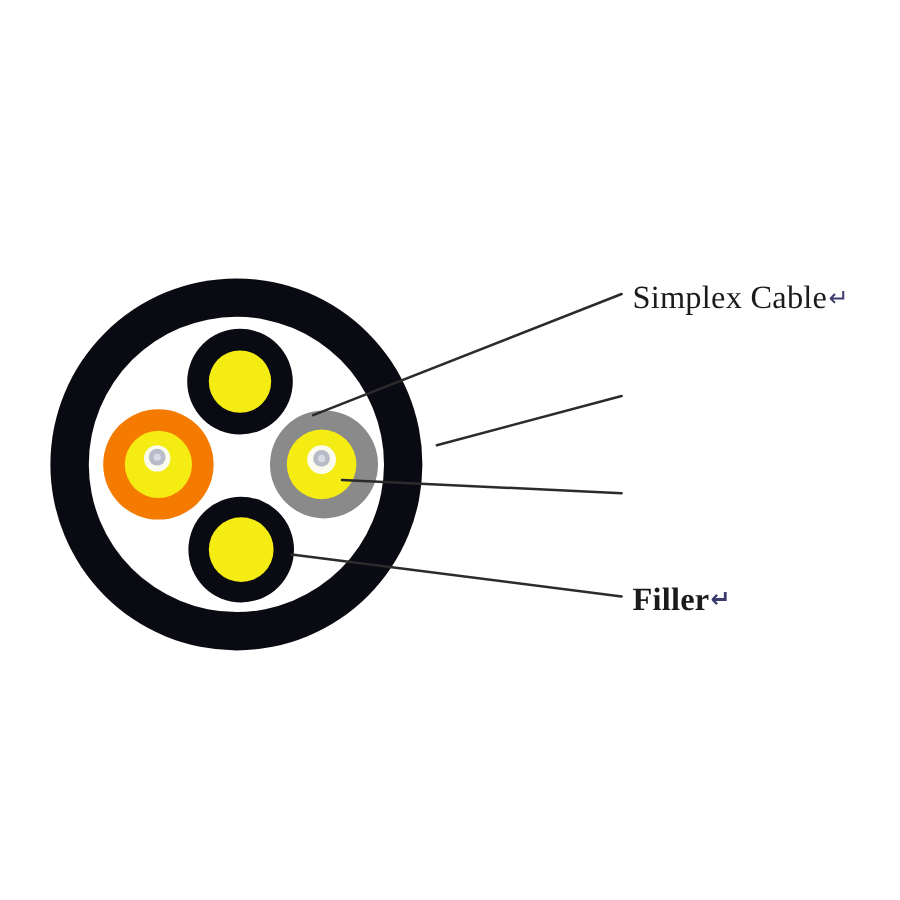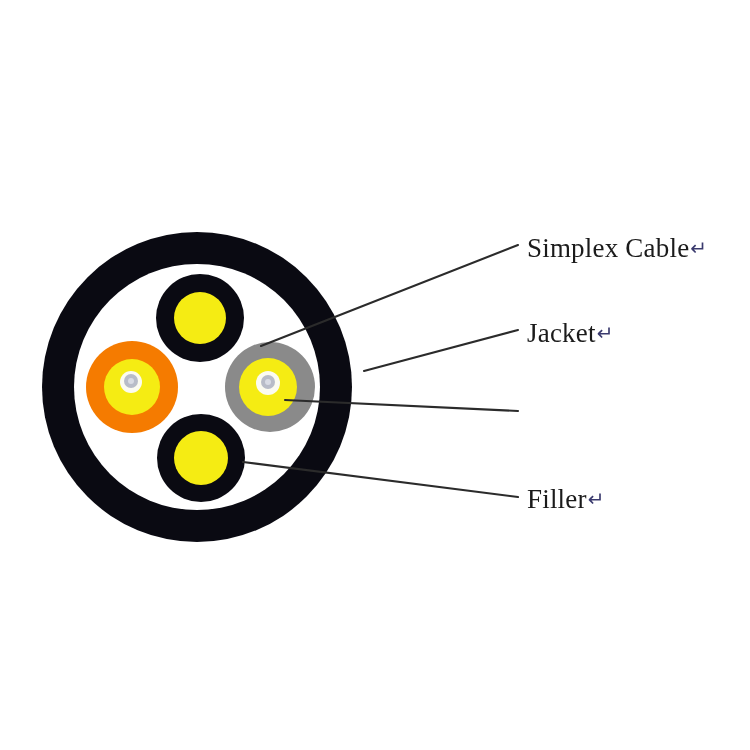--- a/index.html
+++ b/index.html
@@ -42,21 +42,21 @@
   .label-mark {
     font-family: "DejaVu Sans", sans-serif;
     font-size: 20px;
     color: #3a3a6e;
     vertical-align: 2px;
     padding-left: 1px;
   }
   #label-simplex-cable { left: 527px; top: 235px; }
   #label-jacket        { left: 527px; top: 320px; }
   #label-kevlar        { left: 527px; top: 400px; }
-  #label-filler        { left: 527px; top: 486px; }
+  #label-filler        { left: 527px; top: 486px; font-weight: bold; }
 </style>
 </head>
 <body>
 
 <div id="stage">
 
   <svg id="diagram-svg" viewBox="0 0 750 750">
 
     <g>
       <circle cx="197" cy="387" r="155" fill="#0a0a12"></circle>
@@ -97,22 +97,19 @@
       <line x1="285" y1="400" x2="518" y2="411" stroke="#2b2b2b"></line>
       <line x1="243" y1="462" x2="518" y2="497" stroke="#2b2b2b"></line>
     </g>
 
   </svg>
 
   <div class="label-text" id="label-simplex-cable">
     <span>Simplex Cable</span><span class="label-mark">↵</span>
   </div>
 
-  <div class="label-text" id="label-jacket">
-    <span>Jacket</span><span class="label-mark">↵</span>
-  </div>
 
 
   <div class="label-text" id="label-filler">
     <span>Filler</span><span class="label-mark">↵</span>
   </div>
 
 </div>
 
 </body></html>

